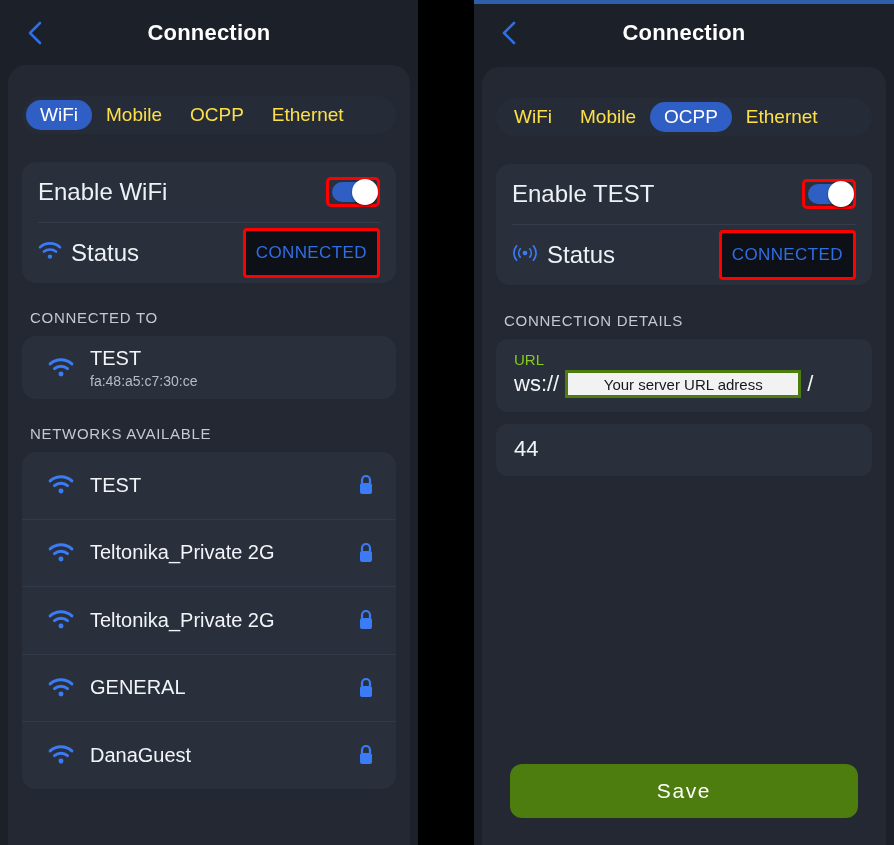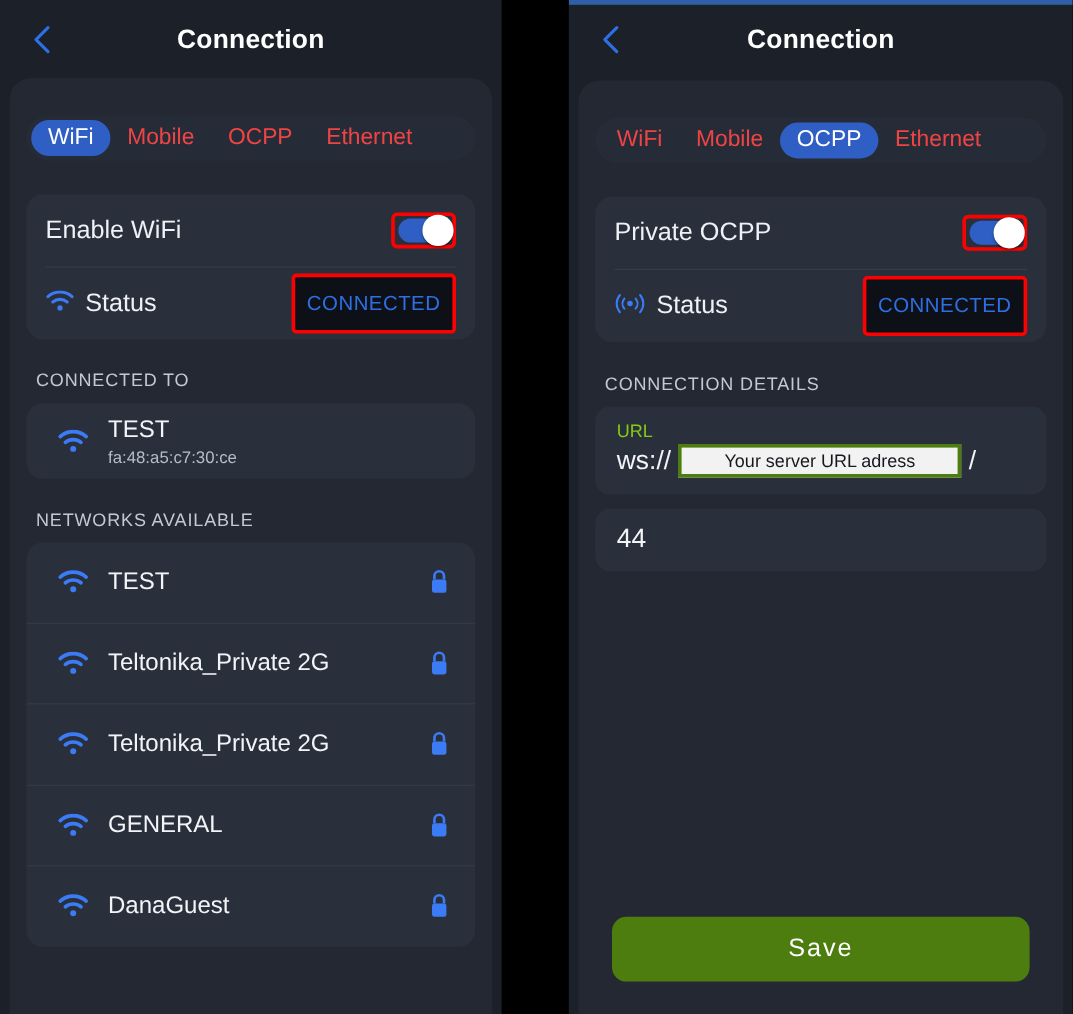--- a/index.html
+++ b/index.html
@@ -38,36 +38,36 @@
   }
   .panel-right .sheet{top:67px;}
 
   
   .segmented{
     margin:31px 14px 0 14px;height:38px;background:#262c37;border-radius:19px;
     display:flex;align-items:center;padding:0 4px;box-sizing:border-box;
   }
   .seg-item{
     flex:0 0 auto;height:30px;line-height:30px;border-radius:15px;
-    padding:0 14px;color:#ef4444;font-size:19px;cursor:pointer;white-space:nowrap;
+    padding:0 14px;color:#fde047;font-size:19px;cursor:pointer;white-space:nowrap;
   }
   .seg-item.active{background:#2f5fc4;color:#ffffff;}
   .seg-spacer{flex:1 1 auto;}
 
   
   .card{
     margin:28px 14px 0 14px;background:#2a303b;border-radius:14px;
     padding:0 16px;
   }
   .card-row{
     display:flex;align-items:center;justify-content:space-between;
     height:60px;
   }
   .card-row.divided{border-top:1px solid #363d4a;}
-  .row-label{color:#eef1f5;font-size:21px;}
+  .row-label{color:#eef1f5;font-size:24px;}
   .row-label-wrap{display:flex;align-items:center;gap:9px;}
 
   
   .toggle-hl{
     border:3px solid #ff0000;border-radius:5px;padding:2px 3px;
     display:flex;align-items:center;cursor:pointer;background:transparent;
   }
   .toggle{
     position:relative;width:42px;height:20px;background:#2f5fc4;border-radius:10px;
   }
@@ -320,21 +320,21 @@
 
       <div class="segmented">
         <div class="seg-item">WiFi</div>
         <div class="seg-item">Mobile</div>
         <div class="seg-item active">OCPP</div>
         <div class="seg-item">Ethernet</div>
       </div>
 
       <div class="card">
         <div class="card-row">
-          <div class="row-label">Private OCPP</div>
+          <div class="row-label">Enable TEST</div>
           <div class="toggle-hl">
             <div class="toggle">
               <div class="knob"></div>
             </div>
           </div>
         </div>
         <div class="card-row divided">
           <div class="row-label-wrap">
             <span>
               <svg width="26" height="20" viewBox="0 0 26 20">

